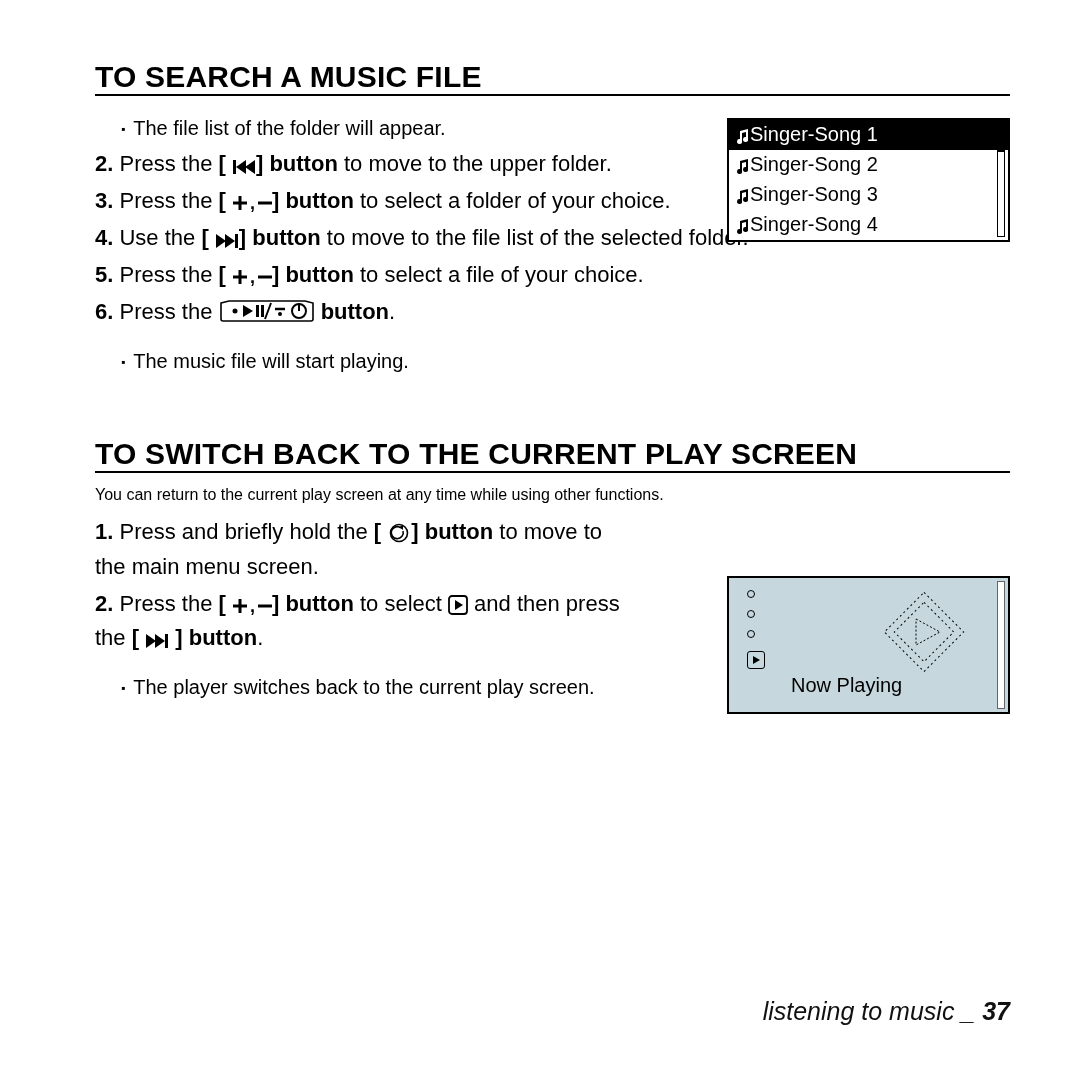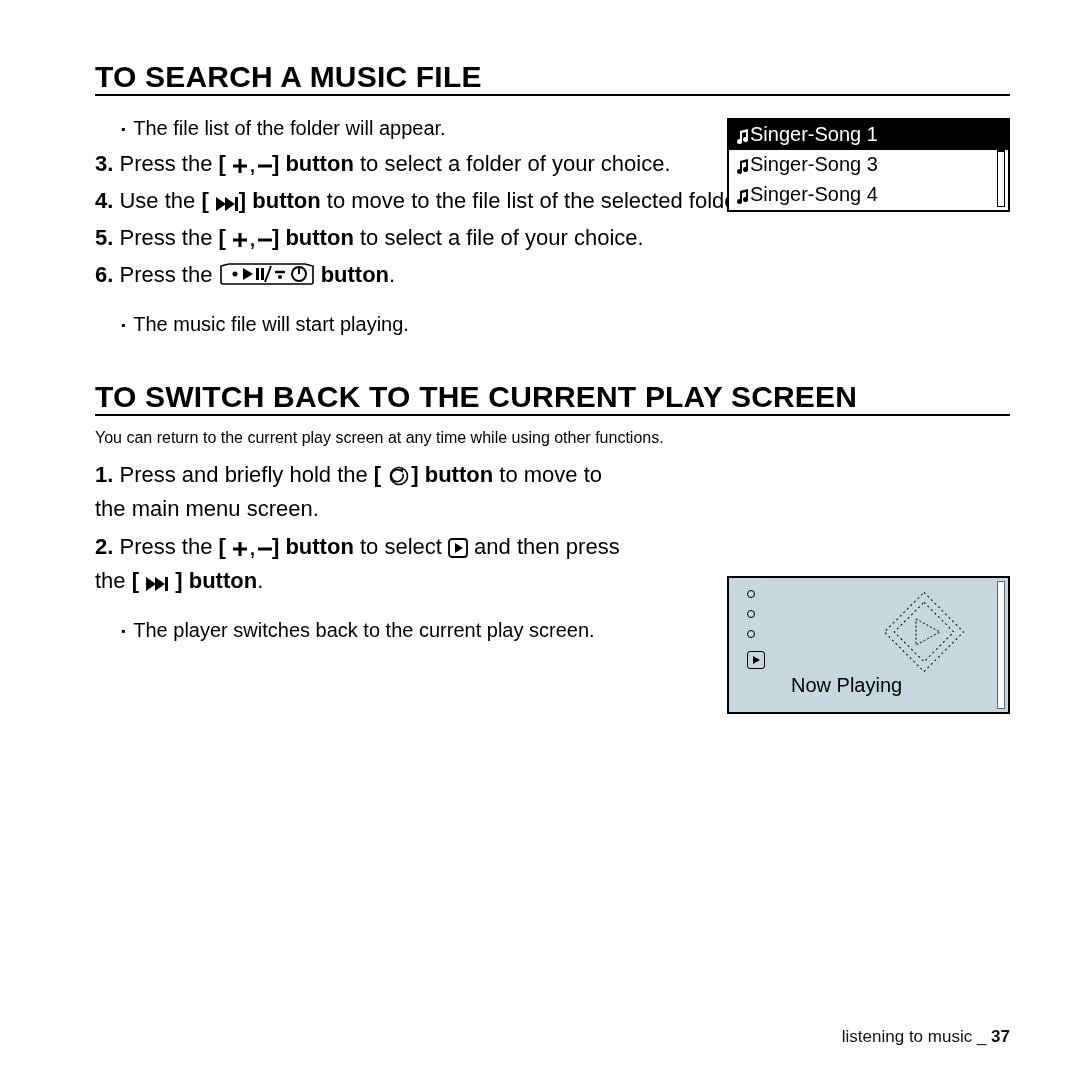--- a/index.html
+++ b/index.html
@@ -111,68 +111,82 @@
     bottom: 15px;
   }
   .diamond-play {
     position: absolute;
     right: 42px;
     top: 12px;
   }
   .footer {
     position: absolute;
     right: 70px;
-    bottom: 33px;
-    font-size: 17px;
+    bottom: 54px;
+    font-size: 25px;
     color: #111;
+    font-style: italic;
   }
   .footer .pg { font-weight: bold; }
   .icon-inline {
     display: inline-flex;
     vertical-align: -4px;
   }
-  .sec2 { margin-top: 40px; }
+  .sec2 { margin-top: 60px; }
   .left-constraint-1 { max-width: 560px; }
   .left-constraint-2 { max-width: 540px; }
 </style>
 </head>
 <body>
 
 <h2 class="section-title">TO SEARCH A MUSIC FILE</h2>
 
 <div class="right-col-1">
   <div id="songs">
       <div class="song-row selected">
         <span class="note-icon"><svg width="15" height="16" viewBox="0 0 15 16">
             <path d="M5 2 L13 0 L13 10 A2.5 2.5 0 1 1 11 8 L11 3 L7 4 L7 12 A2.5 2.5 0 1 1 5 10 Z" fill="#fff"></path>
           </svg></span>
         <span>Singer-Song 1</span>
       </div>
       <div class="song-row">
         <span class="note-icon"><svg width="15" height="16" viewBox="0 0 15 16">
             <path d="M5 2 L13 0 L13 10 A2.5 2.5 0 1 1 11 8 L11 3 L7 4 L7 12 A2.5 2.5 0 1 1 5 10 Z" fill="#000"></path>
           </svg></span>
+        <span>Singer-Song 2</span>
+      </div>
+      <div class="song-row">
+        <span class="note-icon"><svg width="15" height="16" viewBox="0 0 15 16">
+            <path d="M5 2 L13 0 L13 10 A2.5 2.5 0 1 1 11 8 L11 3 L7 4 L7 12 A2.5 2.5 0 1 1 5 10 Z" fill="#000"></path>
+          </svg></span>
         <span>Singer-Song 3</span>
       </div>
       <div class="song-row">
         <span class="note-icon"><svg width="15" height="16" viewBox="0 0 15 16">
             <path d="M5 2 L13 0 L13 10 A2.5 2.5 0 1 1 11 8 L11 3 L7 4 L7 12 A2.5 2.5 0 1 1 5 10 Z" fill="#000"></path>
           </svg></span>
         <span>Singer-Song 4</span>
       </div>
     </div>
   <div class="scrollbar">
       <div class="scroll-thumb"></div>
     </div>
 </div>
 
 <ol class="steps" id="steps1">
     <ul class="sub">
       <li class="sub-item">The file list of the folder will appear.</li>
     </ul>
+    <li class="step left-constraint-1"><span class="step-num">2.</span> Press the <span class="step-bold">[ </span><span class="icon-inline">
+        <svg width="24" height="16" viewBox="0 0 24 16">
+          <rect x="1" y="1" width="3" height="14" fill="#000"></rect>
+          <polygon points="14,1 4,8 14,15" fill="#000"></polygon>
+          <polygon points="23,1 13,8 23,15" fill="#000"></polygon>
+        </svg>
+      </span><span class="step-bold">] button</span> to move to the upper folder.</li>
     <li class="step"><span class="step-num">3.</span> Press the <span class="step-bold">[ </span><span class="icon-inline">
         <svg width="40" height="18" viewBox="0 0 40 18">
           <line x1="8" y1="2" x2="8" y2="16" stroke="#000" stroke-width="3"></line>
           <line x1="1" y1="9" x2="15" y2="9" stroke="#000" stroke-width="3"></line>
           <text x="18" y="15" font-size="18" font-weight="bold" fill="#000">,</text>
           <line x1="26" y1="9" x2="40" y2="9" stroke="#000" stroke-width="3"></line>
         </svg>
       </span><span class="step-bold">] button</span> to select a folder of your choice.</li>
     <li class="step"><span class="step-num">4.</span> Use the <span class="step-bold">[ </span><span class="icon-inline">
         <svg width="24" height="16" viewBox="0 0 24 16">

